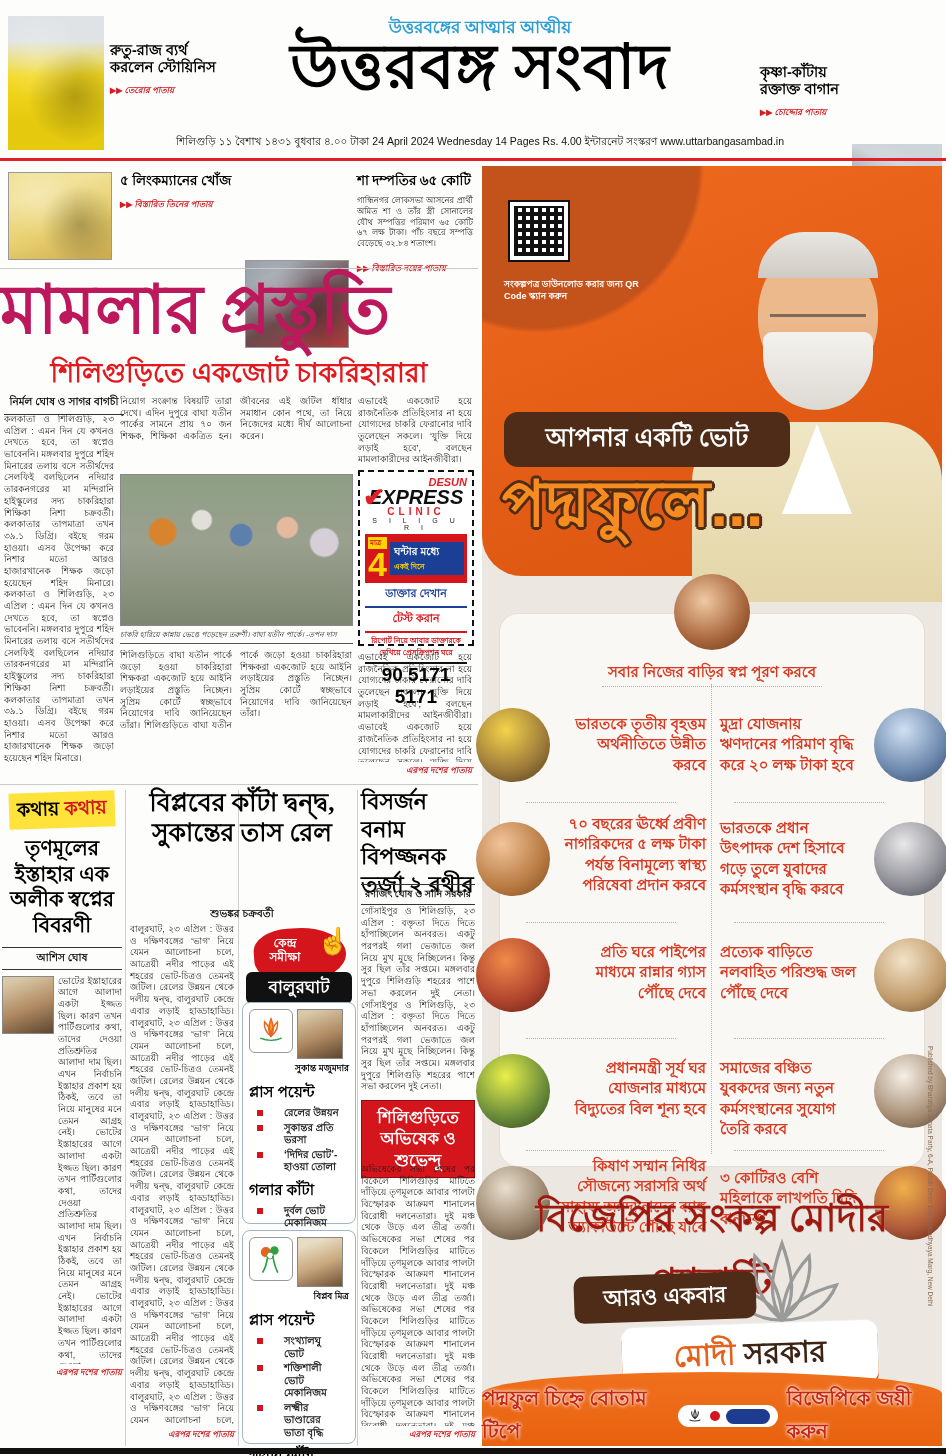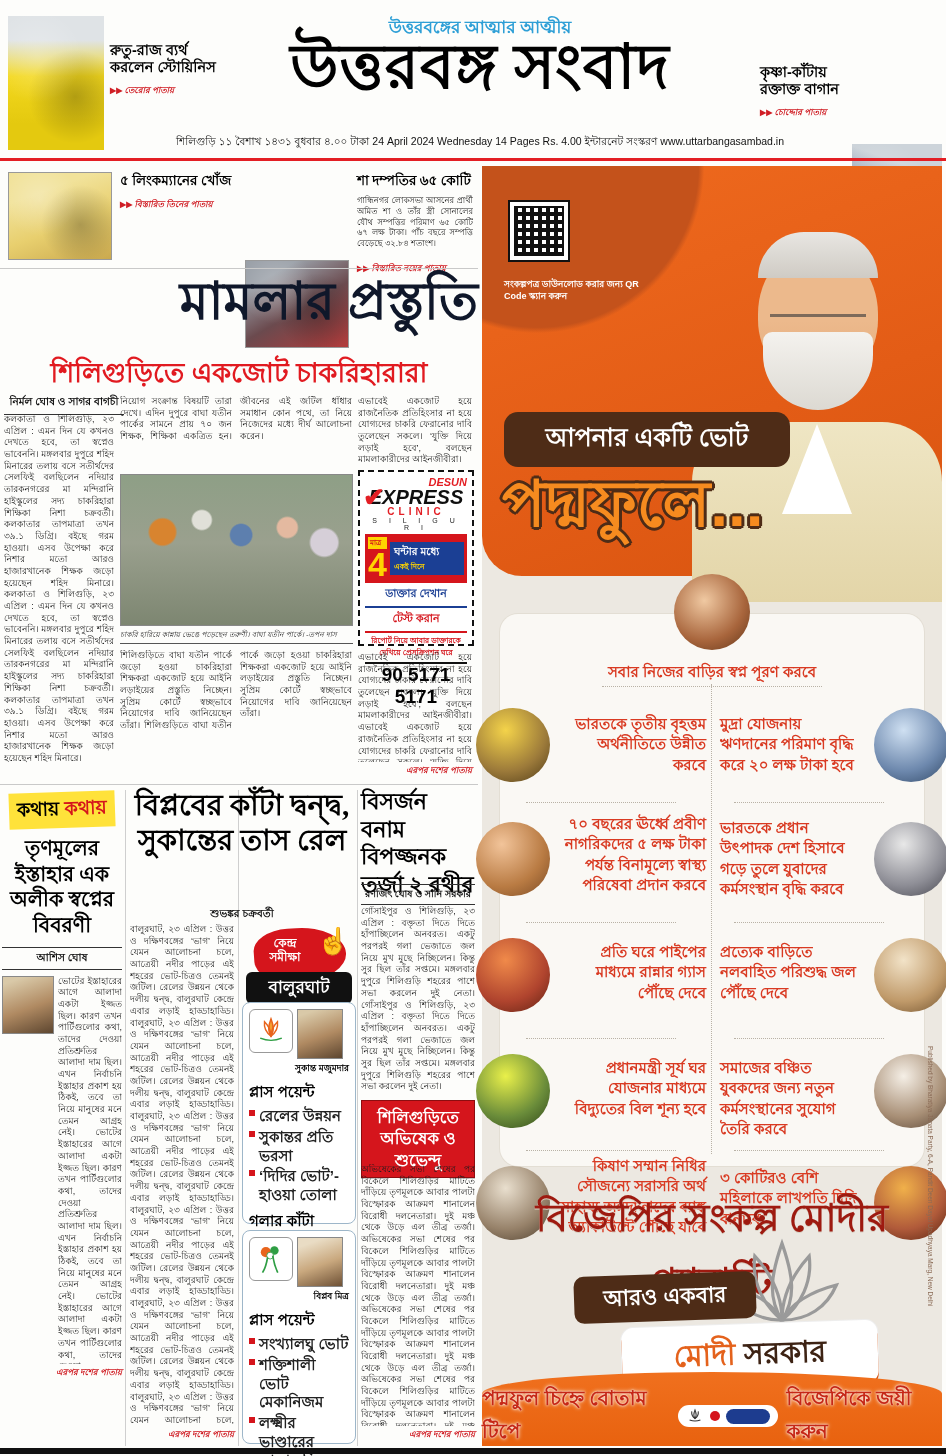--- a/index.html
+++ b/index.html
@@ -31,42 +31,42 @@
                 radial-gradient(circle at 70% 60%,rgba(0,0,0,.25),transparent 45%);}
   .portrait{background:linear-gradient(160deg,#d9c9a8 10%,#b08a62 55%,#5d4630);}
   .crowd{background:
      radial-gradient(circle at 18% 38%,#d8842f 0 6%,transparent 7%),
      radial-gradient(circle at 35% 30%,#e0e0d8 0 5%,transparent 6%),
      radial-gradient(circle at 52% 40%,#5d7fae 0 7%,transparent 8%),
      radial-gradient(circle at 72% 35%,#e4b9a0 0 5%,transparent 6%),
      radial-gradient(circle at 88% 45%,#d6cfd8 0 6%,transparent 7%),
      linear-gradient(180deg,#8e9f86 0%,#9aa08e 45%,#7d8671 100%);}
   
-  .mainhead{font-size:52px;font-weight:bold;color:#0f172a;text-align:right;line-height:1;
+  .mainhead{font-size:68px;font-weight:bold;color:#be185d;text-align:left;line-height:1;
             font-family:"Liberation Serif",serif;}
   .subhead{font-size:27px;font-weight:bold;color:#e11a20;text-align:center;}
   
   .exp{border:2px dashed #111;background:#fff;padding:4px 5px;}
   .exp .desun{color:#e31e24;font-weight:bold;font-style:italic;font-size:11px;text-align:right;}
   .exp .express{color:#0f0f0f;font-weight:bold;font-style:italic;font-size:20px;line-height:.9;text-align:center;}
   .exp .clinic{color:#e31e24;font-weight:bold;font-size:10px;letter-spacing:4px;text-align:center;}
   .exp .city{color:#222;font-size:7px;letter-spacing:5px;text-align:center;}
   .exp .panel{background:#d5151c;color:#fff;margin-top:3px;padding:3px;position:relative;}
   .exp .four{color:#ffd400;font-weight:bold;font-size:34px;line-height:.9;}
   .exp .btn-b{color:#1b3f94;font-weight:bold;font-size:11px;text-align:center;border-bottom:2px solid #1b3f94;padding:2px 0;}
   .exp .btn-r{color:#d5151c;font-weight:bold;font-size:11px;text-align:center;border-bottom:2px solid #d5151c;padding:2px 0;}
   .exp .note{color:#d5151c;font-size:7.5px;font-weight:bold;text-align:center;margin-top:2px;}
   .exp .phone{color:#000;font-weight:bold;font-size:19px;text-align:center;border-top:2px solid #111;margin-top:3px;}
   
   .colhead{font-family:"Liberation Serif",serif;font-weight:bold;text-align:center;color:#000;}
   .kathay-logo{background:#ffe23a;display:inline-block;padding:2px 8px;transform:rotate(-2deg);
                font-weight:bold;font-size:19px;}
   .survey-box{border:1.5px solid #9db6c9;border-radius:8px;background:#fff;padding:6px;}
   .pl-head{font-weight:bold;font-size:15px;color:#000;margin:4px 0 2px;}
-  .pl-item{font-size:15px;font-weight:bold;color:#222;margin:2px 0;padding-left:10px;position:relative;line-height:1.25;}
+  .pl-item{font-size:10px;font-weight:bold;color:#222;margin:2px 8px;padding-left:27px;position:relative;line-height:1.25;}
   .pl-item:before{content:"";position:absolute;left:0;top:3px;width:6px;height:6px;background:#d5151c;}
   .redbox{background:#d5151c;color:#fff;font-weight:bold;text-align:center;
           font-size:16.5px;line-height:1.3;padding:6px 4px;border:1px solid #8d0d10;}
   
   #bjpad{background:#ece8e1;}
   .ad-hero{background:radial-gradient(circle at 12% 0%,#c4521b 0 28%,transparent 29%),
            linear-gradient(160deg,#ef6a1e,#e35c16 60%,#d8540f);border-radius:0 0 40px 40px;}
   .qr{background:
       repeating-linear-gradient(0deg,#111 0 4px,transparent 4px 8px),
       repeating-linear-gradient(90deg,#111 0 4px,#fff 4px 8px);
@@ -210,21 +210,21 @@
     </div>
     <div class="colhead" style="font-size:20.5px;line-height:1.25;margin-top:8px;">তৃণমূলের ইস্তাহার এক অলীক স্বপ্নের বিবরণী</div>
     <div class="byline" style="margin-top:8px;border-top:1px solid #333;border-bottom:1px solid #333;padding:2px 0;">আশিস ঘোষ</div>
     <div style="margin-top:6px;overflow:hidden;">
       <div class="portrait" style="float:left;width:52px;height:58px;margin:0 4px 2px 0;border:1px solid #888;"></div>
       <div class="bodytxt jus" style="height:388px;">ভোটের ইস্তাহারের আগে আলাদা একটা ইজ্জত ছিল। কারণ তখন পার্টিগুলোর কথা, তাদের দেওয়া প্রতিশ্রুতির আলাদা দাম ছিল। এখন নির্বাচনি ইস্তাহার প্রকাশ হয় ঠিকই, তবে তা নিয়ে মানুষের মনে তেমন আগ্রহ নেই। ভোটের ইস্তাহারের আগে আলাদা একটা ইজ্জত ছিল। কারণ তখন পার্টিগুলোর কথা, তাদের দেওয়া প্রতিশ্রুতির আলাদা দাম ছিল। এখন নির্বাচনি ইস্তাহার প্রকাশ হয় ঠিকই, তবে তা নিয়ে মানুষের মনে তেমন আগ্রহ নেই। ভোটের ইস্তাহারের আগে আলাদা একটা ইজ্জত ছিল। কারণ তখন পার্টিগুলোর কথা, তাদের দেওয়া প্রতিশ্রুতির আলাদা দাম ছিল। এখন নির্বাচনি ইস্তাহার প্রকাশ হয় ঠিকই, তবে তা নিয়ে মানুষের মনে তেমন আগ্রহ নেই। ভোটের ইস্তাহারের আগে আলাদা একটা ইজ্জত ছিল। কারণ তখন পার্টিগুলোর কথা, তাদের দেওয়া প্রতিশ্রুতির আলাদা দাম ছিল। এখন নির্বাচনি ইস্তাহার প্রকাশ হয় ঠিকই, তবে তা নিয়ে মানুষের মনে তেমন আগ্রহ নেই। ভোটের ইস্তাহারের আগে আলাদা একটা ইজ্জত ছিল। কারণ তখন পার্টিগুলোর কথা, তাদের দেওয়া প্রতিশ্রুতির আলাদা দাম ছিল। এখন নির্বাচনি ইস্তাহার প্রকাশ হয় ঠিকই, তবে তা নিয়ে মানুষের মনে তেমন আগ্রহ নেই। ভোটের ইস্তাহারের আগে আলাদা একটা ইজ্জত ছিল। কারণ তখন পার্টিগুলোর কথা, তাদের দেওয়া প্রতিশ্রুতির আলাদা দাম ছিল। এখন নির্বাচনি ইস্তাহার প্রকাশ হয় ঠিকই, তবে তা নিয়ে মানুষের মনে তেমন আগ্রহ নেই।</div>
     </div>
     <div class="redlink" style="text-align:right;margin-top:2px;">এরপর দশের পাতায়</div>
   </div>
 
-  <div class="abs colhead" style="left:130px;top:788px;width:224px;font-size:29px;line-height:1.2;">বিপ্লবের কাঁটা দ্বন্দ্ব, সুকান্তের তাস রেল</div>
+  <div class="abs colhead" style="left:130px;top:788px;width:224px;font-size:25px;line-height:1.2;">বিপ্লবের কাঁটা দ্বন্দ্ব, সুকান্তের তাস রেল</div>
   <div class="abs byline" style="left:130px;top:906px;width:224px;">শুভঙ্কর চক্রবর্তী</div>
   <div class="abs bodytxt jus" style="left:130px;top:924px;width:104px;height:500px;">বালুরঘাট, ২৩ এপ্রিল : উত্তর ও দক্ষিণবঙ্গের ‘ভাগ’ নিয়ে যেমন আলোচনা চলে, আত্রেয়ী নদীর পাড়ের এই শহরের ভোট-চিত্রও তেমনই জটিল। রেলের উন্নয়ন থেকে দলীয় দ্বন্দ্ব, বালুরঘাট কেন্দ্রে এবার লড়াই হাড্ডাহাড্ডি। বালুরঘাট, ২৩ এপ্রিল : উত্তর ও দক্ষিণবঙ্গের ‘ভাগ’ নিয়ে যেমন আলোচনা চলে, আত্রেয়ী নদীর পাড়ের এই শহরের ভোট-চিত্রও তেমনই জটিল। রেলের উন্নয়ন থেকে দলীয় দ্বন্দ্ব, বালুরঘাট কেন্দ্রে এবার লড়াই হাড্ডাহাড্ডি। বালুরঘাট, ২৩ এপ্রিল : উত্তর ও দক্ষিণবঙ্গের ‘ভাগ’ নিয়ে যেমন আলোচনা চলে, আত্রেয়ী নদীর পাড়ের এই শহরের ভোট-চিত্রও তেমনই জটিল। রেলের উন্নয়ন থেকে দলীয় দ্বন্দ্ব, বালুরঘাট কেন্দ্রে এবার লড়াই হাড্ডাহাড্ডি। বালুরঘাট, ২৩ এপ্রিল : উত্তর ও দক্ষিণবঙ্গের ‘ভাগ’ নিয়ে যেমন আলোচনা চলে, আত্রেয়ী নদীর পাড়ের এই শহরের ভোট-চিত্রও তেমনই জটিল। রেলের উন্নয়ন থেকে দলীয় দ্বন্দ্ব, বালুরঘাট কেন্দ্রে এবার লড়াই হাড্ডাহাড্ডি। বালুরঘাট, ২৩ এপ্রিল : উত্তর ও দক্ষিণবঙ্গের ‘ভাগ’ নিয়ে যেমন আলোচনা চলে, আত্রেয়ী নদীর পাড়ের এই শহরের ভোট-চিত্রও তেমনই জটিল। রেলের উন্নয়ন থেকে দলীয় দ্বন্দ্ব, বালুরঘাট কেন্দ্রে এবার লড়াই হাড্ডাহাড্ডি। বালুরঘাট, ২৩ এপ্রিল : উত্তর ও দক্ষিণবঙ্গের ‘ভাগ’ নিয়ে যেমন আলোচনা চলে, আত্রেয়ী নদীর পাড়ের এই শহরের ভোট-চিত্রও তেমনই জটিল। রেলের উন্নয়ন থেকে দলীয় দ্বন্দ্ব, বালুরঘাট কেন্দ্রে এবার লড়াই হাড্ডাহাড্ডি।</div>
   <div class="abs redlink" style="left:130px;top:1428px;width:104px;text-align:right;">এরপর দশের পাতায়</div>
 
   <div class="abs" style="left:242px;top:928px;width:114px;">
     <div style="position:relative;height:70px;">
       <div style="position:absolute;left:12px;top:0;width:92px;height:54px;background:#d5151c;border-radius:40% 55% 50% 45%;transform:rotate(-4deg);"></div>
       <div style="position:absolute;left:20px;top:8px;color:#fff;font-weight:bold;font-size:12px;line-height:1.2;width:46px;text-align:center;">কেন্দ্র সমীক্ষা</div>
       <div style="position:absolute;right:6px;top:-2px;font-size:26px;">☝</div>
       <div style="position:absolute;left:4px;top:44px;width:106px;background:#111;color:#fff;font-weight:bold;font-size:17px;text-align:center;border-radius:6px;padding:2px 0;">বালুরঘাট</div>

